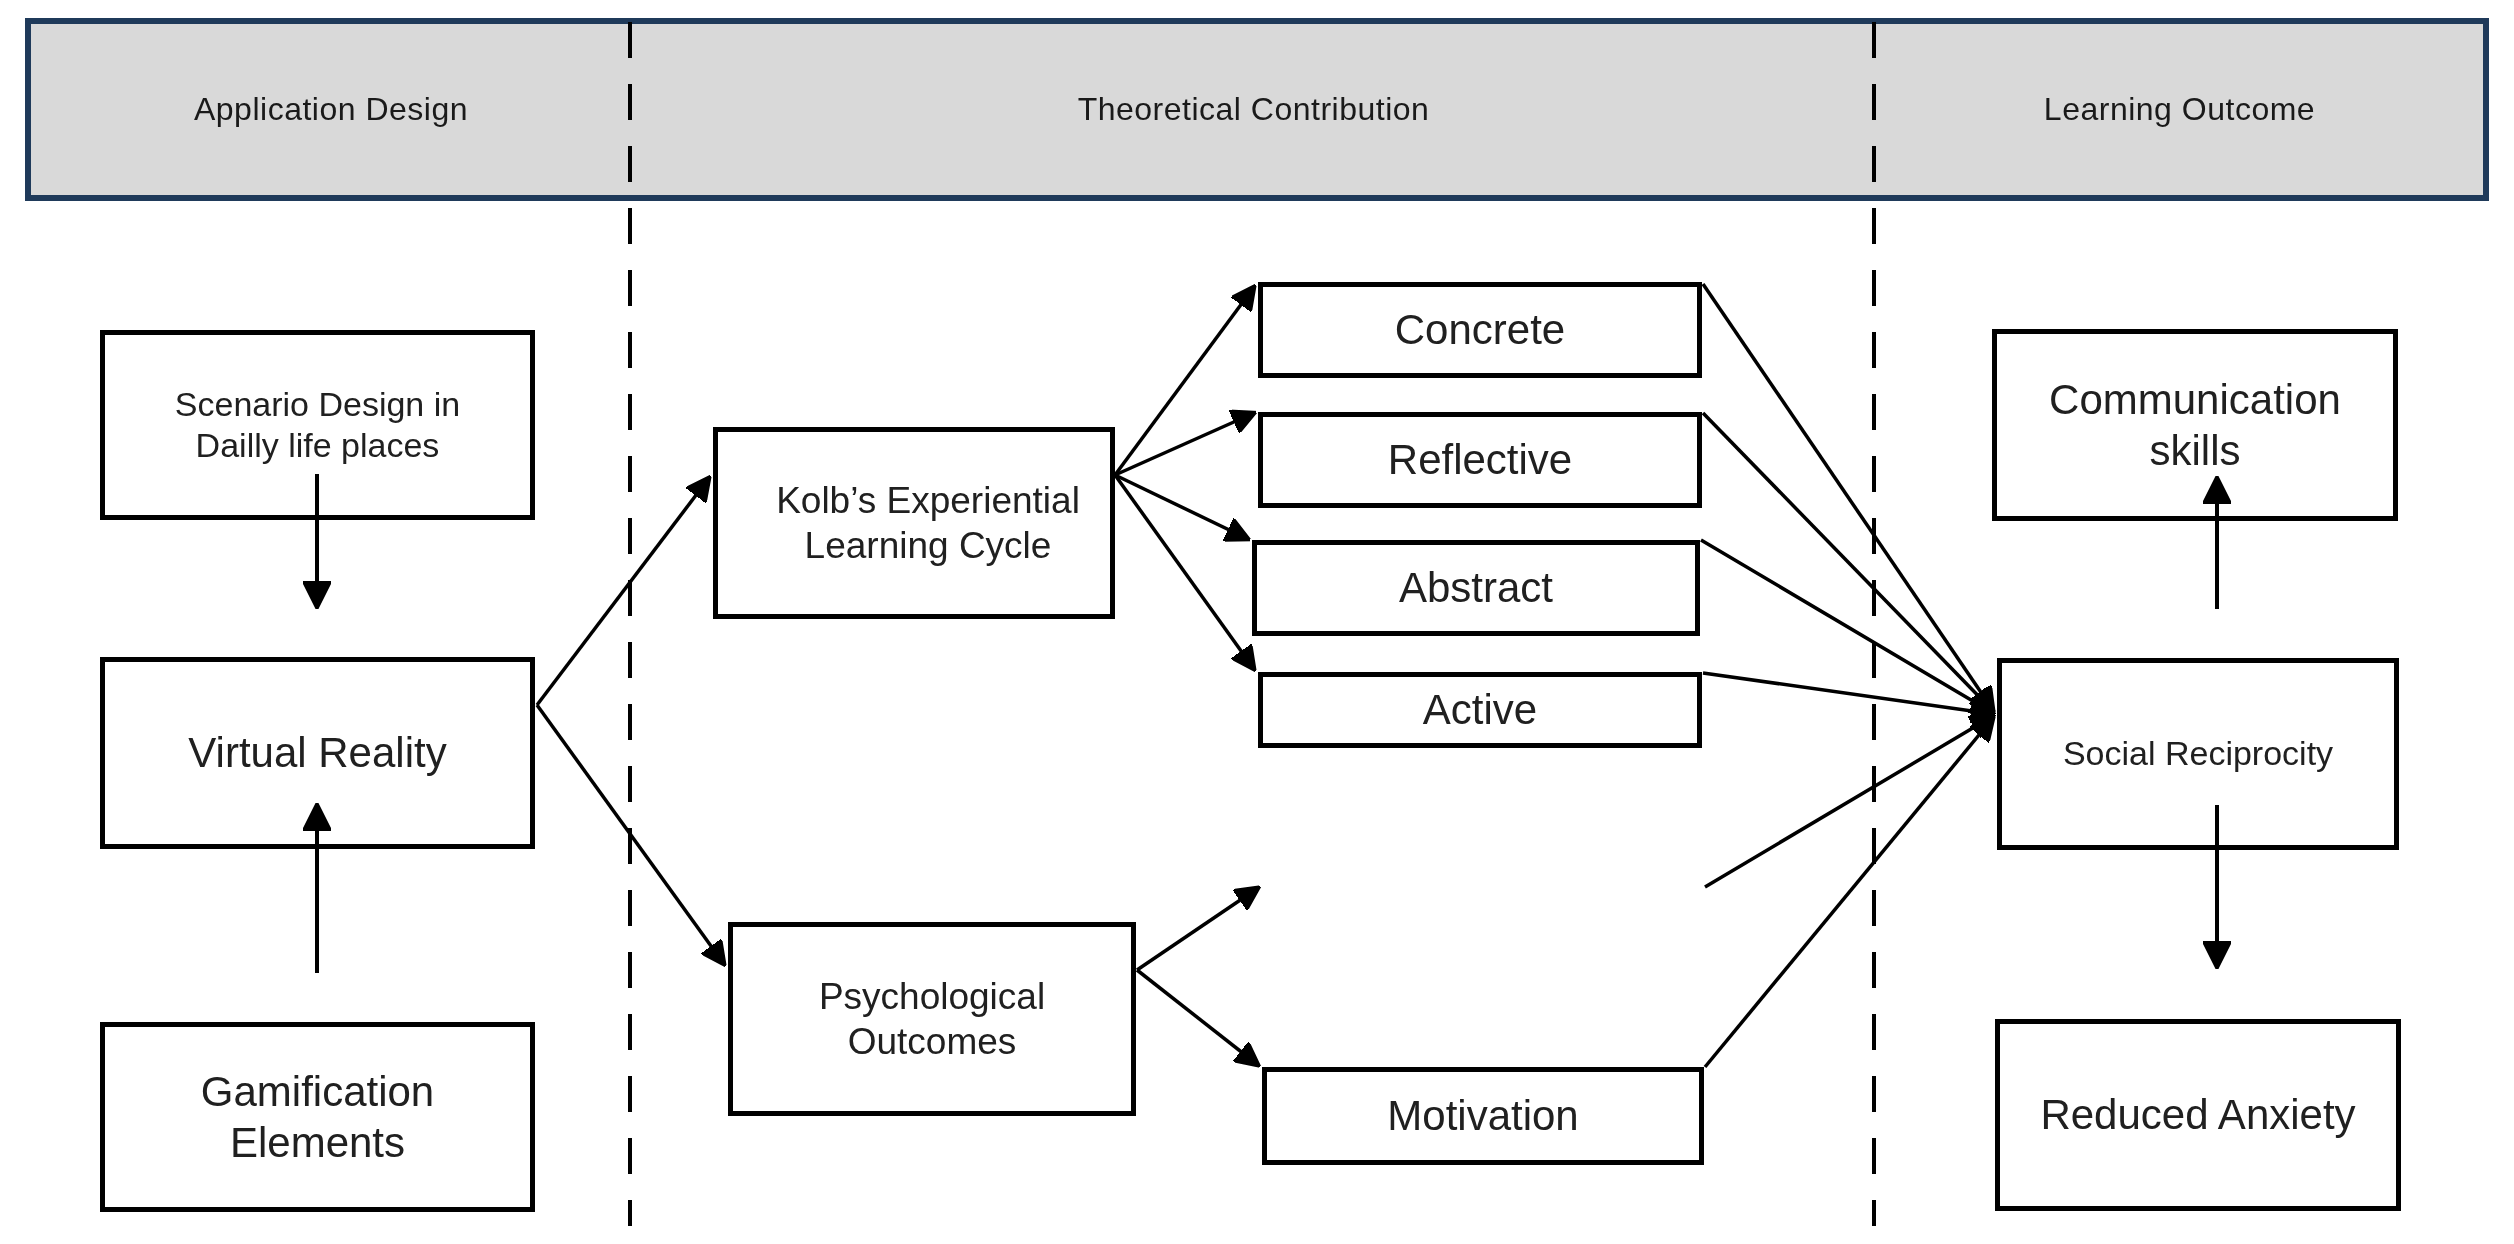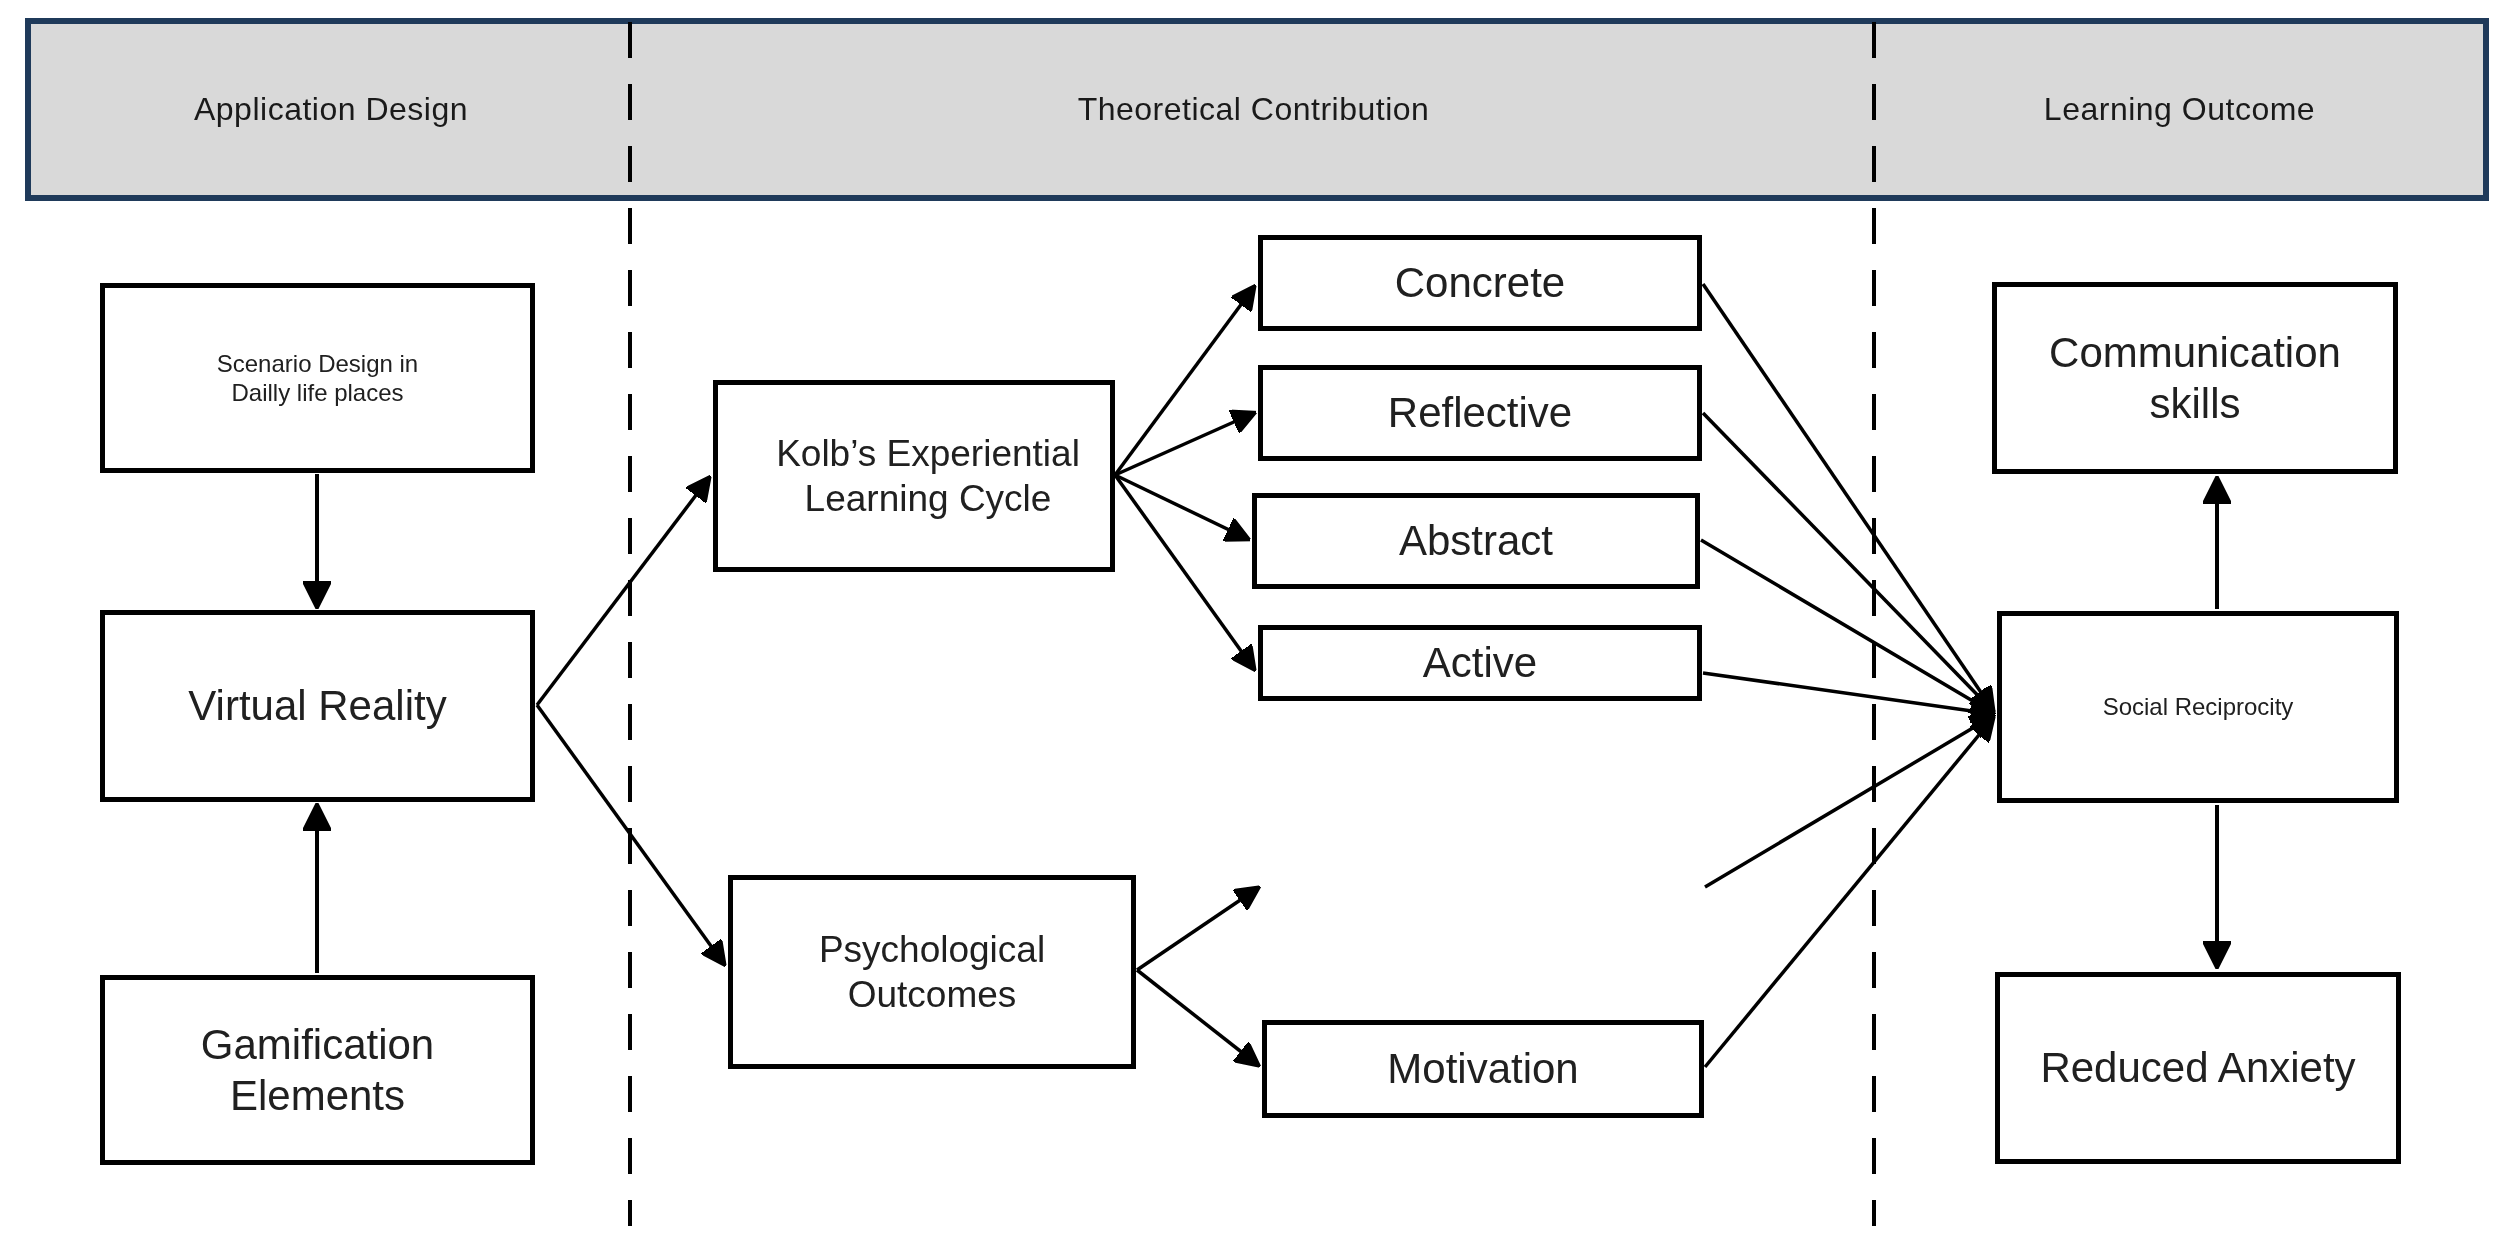--- a/index.html
+++ b/index.html
@@ -40,22 +40,23 @@
   .node {
     position: absolute;
     background: #ffffff;
     border: 5px solid #000000;
     box-sizing: border-box;
     display: flex; align-items: center; justify-content: center;
     text-align: center;
     white-space: pre-line;
     line-height: 1.22;
     color: #202020;
+    margin-top: 47px;
   }
-  .f-small  { font-size: 24px; }
+  .f-small  { font-size: 34px; }
   .f-mid    { font-size: 37px; }
   .f-large  { font-size: 42px; }
 
   .n-scenario      { left: 100px;  top: 283px;  width: 435px; height: 190px; }
   .n-vr            { left: 100px;  top: 610px;  width: 435px; height: 192px; }
   .n-gamification  { left: 100px;  top: 975px;  width: 435px; height: 190px; }
   .n-kolb          { left: 713px;  top: 380px;  width: 402px; height: 192px; padding-left: 28px; }
   .n-psych         { left: 728px;  top: 875px;  width: 408px; height: 194px; }
   .n-concrete      { left: 1258px; top: 235px;  width: 444px; height: 96px; }
   .n-reflective    { left: 1258px; top: 365px;  width: 444px; height: 96px; }

